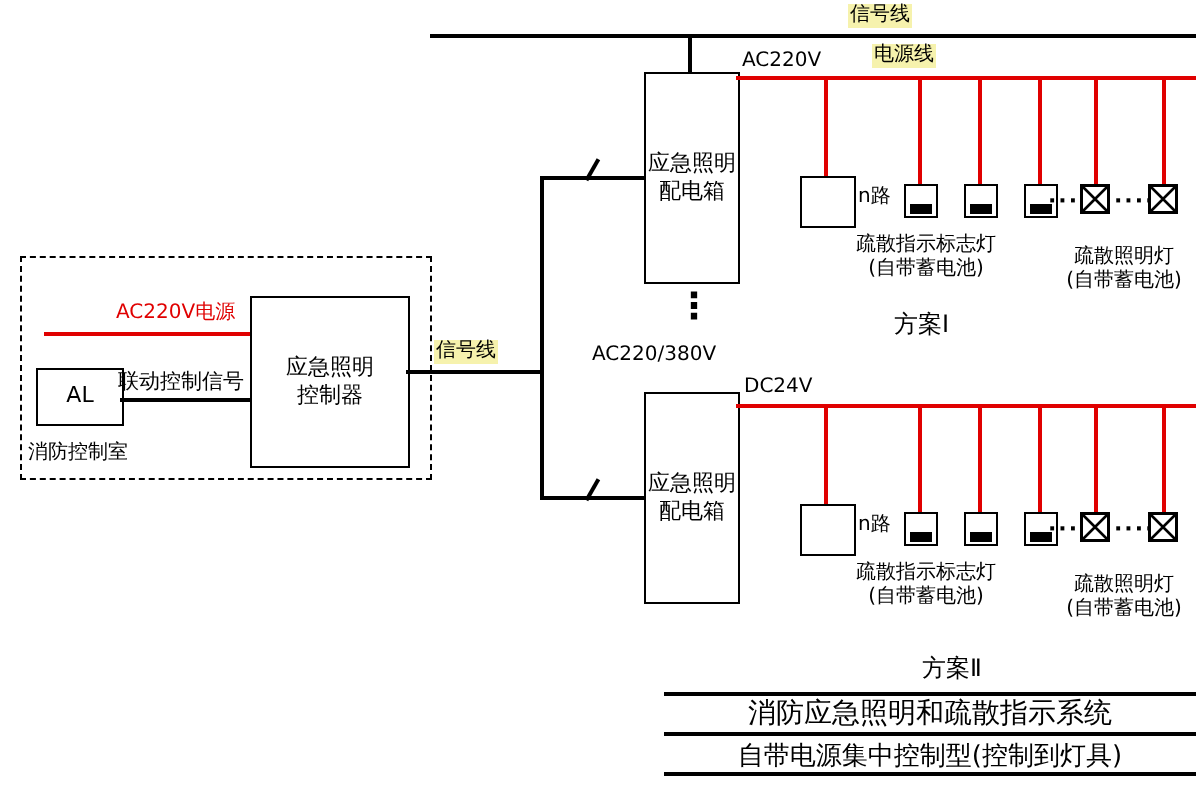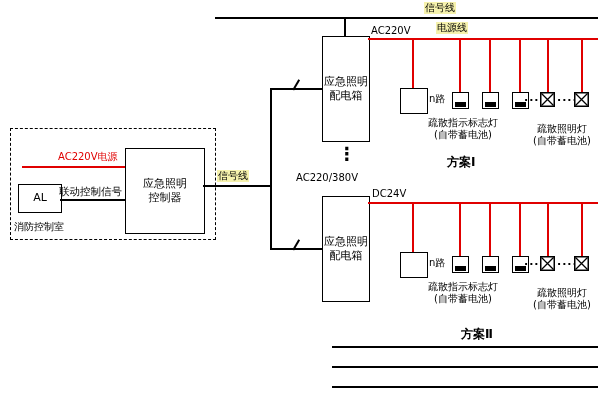--- a/index.html
+++ b/index.html
@@ -6,21 +6,21 @@
   body{font-family:"DejaVu Sans","Liberation Sans",sans-serif;background:#ffffff;}
   #canvas{position:relative;width:600px;height:400px;background:#ffffff;overflow:hidden;}
   .hline{position:absolute;height:1.5px;background:#000;}
   .vline{position:absolute;width:1.5px;background:#000;}
   .red{background:#e00000;}
   .box{position:absolute;border:1.5px solid #000;background:#fff;display:flex;flex-direction:column;align-items:center;justify-content:center;text-align:center;font-size:11px;line-height:1.3;color:#000;}
   .dashed-box{position:absolute;border:1.5px dashed #000;background:transparent;}
   .lbl{position:absolute;font-size:10px;color:#000;white-space:nowrap;line-height:1.15;}
   .tiny{font-size:10.5px;}
   .red-text{color:#e00000;}
-  .bold{font-weight:bold;}
+  .bold{font-weight:normal;}
   .hl{background:#f6f2ad;padding:0 1px;}
   .dev-label{position:absolute;font-size:10px;color:#000;text-align:center;line-height:1.15;white-space:nowrap;}
   .dev-label span{display:block;}
   .vdots{position:absolute;font-size:18px;font-weight:bold;color:#000;line-height:1;}
   .slash{position:absolute;width:12px;height:1.5px;background:#000;transform:rotate(-60deg);}
   .dev{position:absolute;width:15px;height:15px;border:1.5px solid #000;background:#fff;}
   .dev .mark{position:absolute;left:2px;right:2px;bottom:1.5px;height:5px;background:#000;}
   .devx{position:absolute;width:15px;height:15px;}
   .scheme{position:absolute;left:0;width:496px;height:125px;}
   .dots-row{position:absolute;font-size:11px;font-weight:bold;letter-spacing:1px;color:#000;line-height:1;}
@@ -145,16 +145,18 @@
       <span>(自带蓄电池)</span>
     </div>
     <div class="dev-label" style="left:524px;top:85px;width:76px;">
       <span>疏散照明灯</span>
       <span>(自带蓄电池)</span>
     </div>
   </div>
   <div class="lbl bold" style="left:461px;top:328px;font-size:12px;text-align:right;">方案Ⅱ</div>
 
   <div class="hline" style="left:332px;top:346px;width:266px;"></div>
+  <div class="title-line bold" style="top:348px;font-size:14px;">消防应急照明和疏散指示系统</div>
   <div class="hline" style="left:332px;top:366px;width:266px;"></div>
+  <div class="title-line bold" style="top:369px;font-size:13px;">自带电源集中控制型(控制到灯具)</div>
   <div class="hline" style="left:332px;top:386px;width:266px;"></div>
 
 </div>
 
 </body></html>

